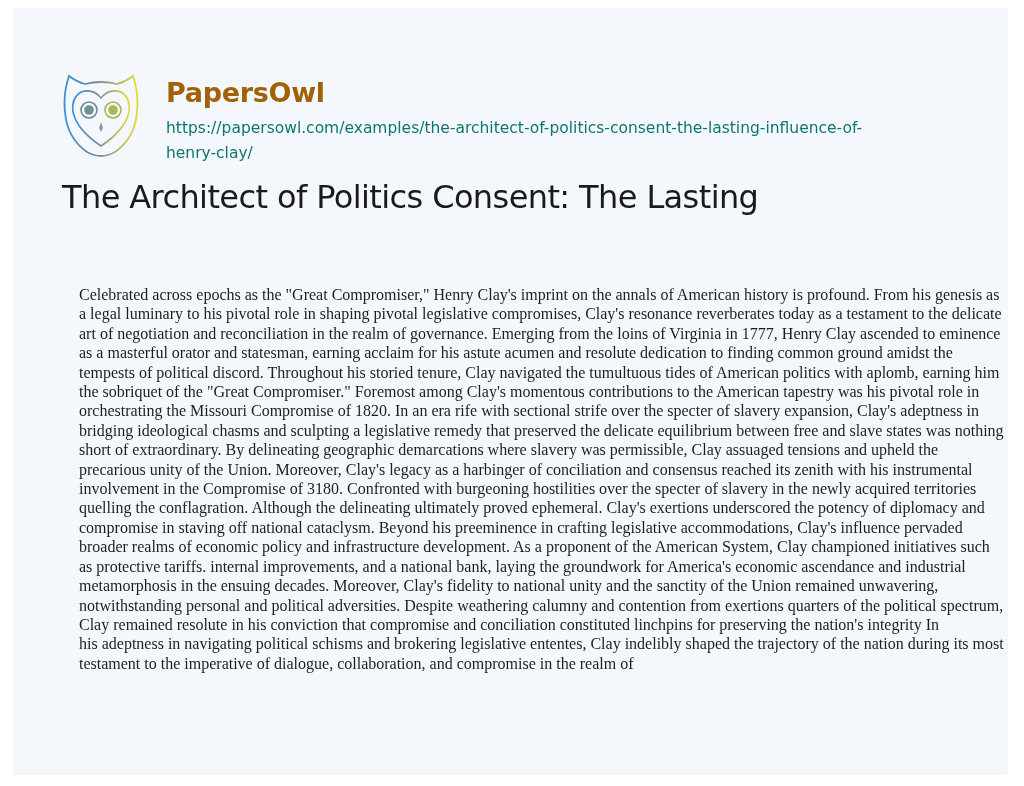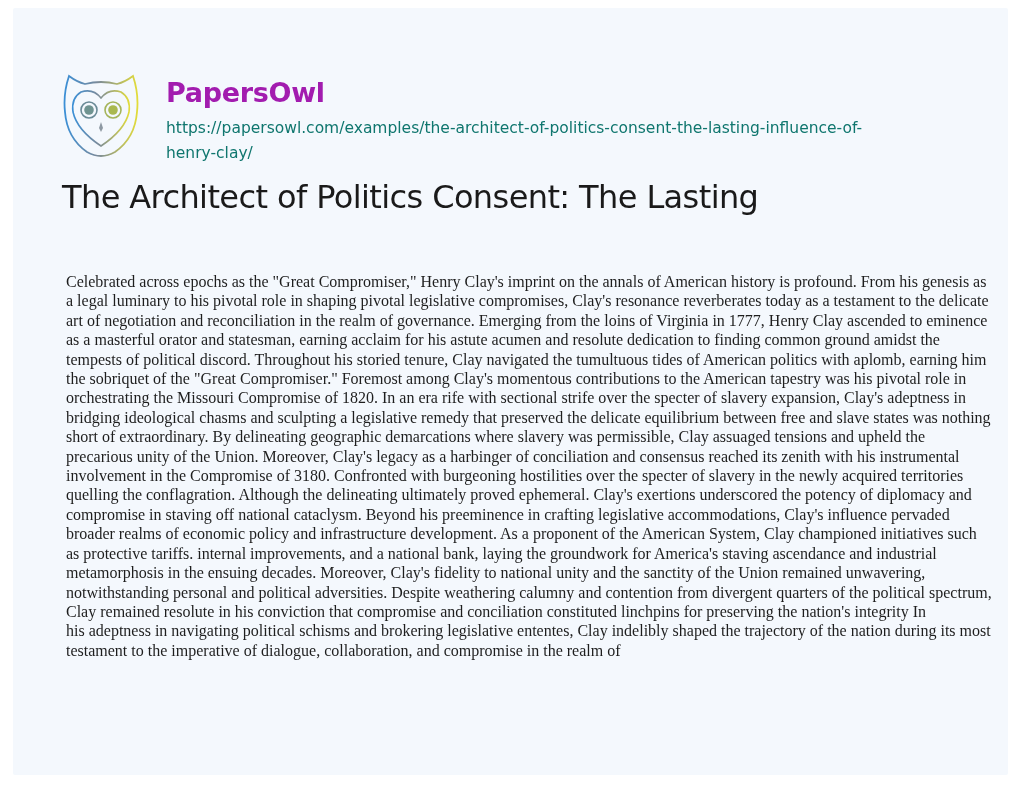--- a/index.html
+++ b/index.html
@@ -36,21 +36,21 @@
       flex: 0 0 auto;
     }
     .brand-block {
       margin-left: 27px;
       margin-top: 4px;
     }
     .brand-name {
       font-family: "DejaVu Sans", sans-serif;
       font-weight: bold;
       font-size: 27px;
-      color: #a21caf;
+      color: #a16207;
       letter-spacing: -0.3px;
       line-height: 34px;
     }
     .brand-url {
       font-family: "DejaVu Sans", sans-serif;
       font-size: 15.5px;
       color: #0f766e;
       line-height: 25px;
       width: 760px;
       margin-top: 6px;
@@ -67,21 +67,21 @@
       font-size: 32px;
       line-height: 38px;
       color: #1a1a1a;
       letter-spacing: -0.6px;
     }
     .body-text {
       position: absolute;
       left: 49px;
       top: 260px;
       width: 900px;
-      margin: 4px;
+      margin: 17px;
       font-family: "Liberation Serif", serif;
       font-size: 16px;
       line-height: 19.4px;
       color: #1e1e1e;
     }
     .body-text .line {
       display: block;
       white-space: nowrap;
     }
   </style>
@@ -133,20 +133,20 @@
     <span class="line">tempests of political discord. Throughout his storied tenure, Clay navigated the tumultuous tides of American politics with aplomb, earning him</span>
     <span class="line">the sobriquet of the "Great Compromiser." Foremost among Clay's momentous contributions to the American tapestry was his pivotal role in</span>
     <span class="line">orchestrating the Missouri Compromise of 1820. In an era rife with sectional strife over the specter of slavery expansion, Clay's adeptness in</span>
     <span class="line">bridging ideological chasms and sculpting a legislative remedy that preserved the delicate equilibrium between free and slave states was nothing</span>
     <span class="line">short of extraordinary. By delineating geographic demarcations where slavery was permissible, Clay assuaged tensions and upheld the</span>
     <span class="line">precarious unity of the Union. Moreover, Clay's legacy as a harbinger of conciliation and consensus reached its zenith with his instrumental</span>
     <span class="line">involvement in the Compromise of 3180. Confronted with burgeoning hostilities over the specter of slavery in the newly acquired territories</span>
     <span class="line">quelling the conflagration. Although the delineating ultimately proved ephemeral. Clay's exertions underscored the potency of diplomacy and</span>
     <span class="line">compromise in staving off national cataclysm. Beyond his preeminence in crafting legislative accommodations, Clay's influence pervaded</span>
     <span class="line">broader realms of economic policy and infrastructure development. As a proponent of the American System, Clay championed initiatives such</span>
-    <span class="line">as protective tariffs. internal improvements, and a national bank, laying the groundwork for America's staving ascendance and industrial</span>
+    <span class="line">as protective tariffs. internal improvements, and a national bank, laying the groundwork for America's economic ascendance and industrial</span>
     <span class="line">metamorphosis in the ensuing decades. Moreover, Clay's fidelity to national unity and the sanctity of the Union remained unwavering,</span>
-    <span class="line">notwithstanding personal and political adversities. Despite weathering calumny and contention from divergent quarters of the political spectrum,</span>
+    <span class="line">notwithstanding personal and political adversities. Despite weathering calumny and contention from exertions quarters of the political spectrum,</span>
     <span class="line">Clay remained resolute in his conviction that compromise and conciliation constituted linchpins for preserving the nation's integrity  In</span>
     <span class="line">his adeptness in navigating political schisms and brokering legislative ententes, Clay indelibly shaped the trajectory of the nation during its most</span>
     <span class="line">testament to the imperative of dialogue, collaboration, and compromise in the realm of</span>
   </div>
 </div>
 
 </body></html>

